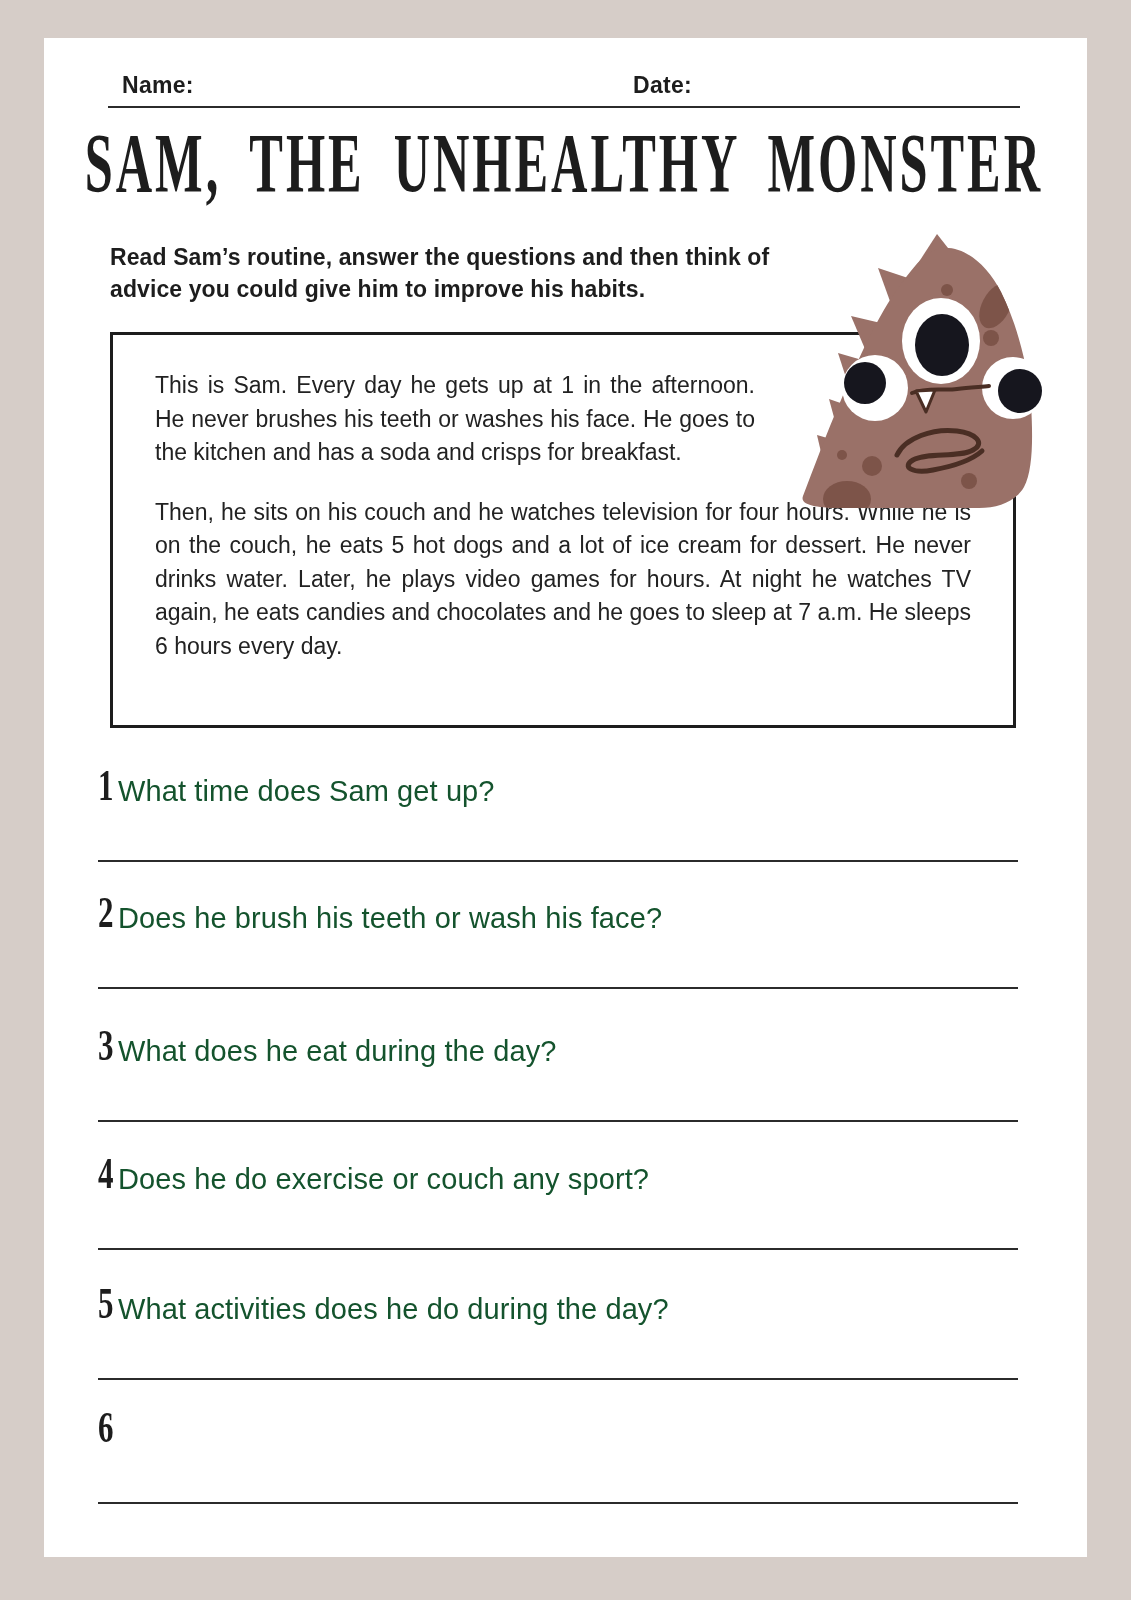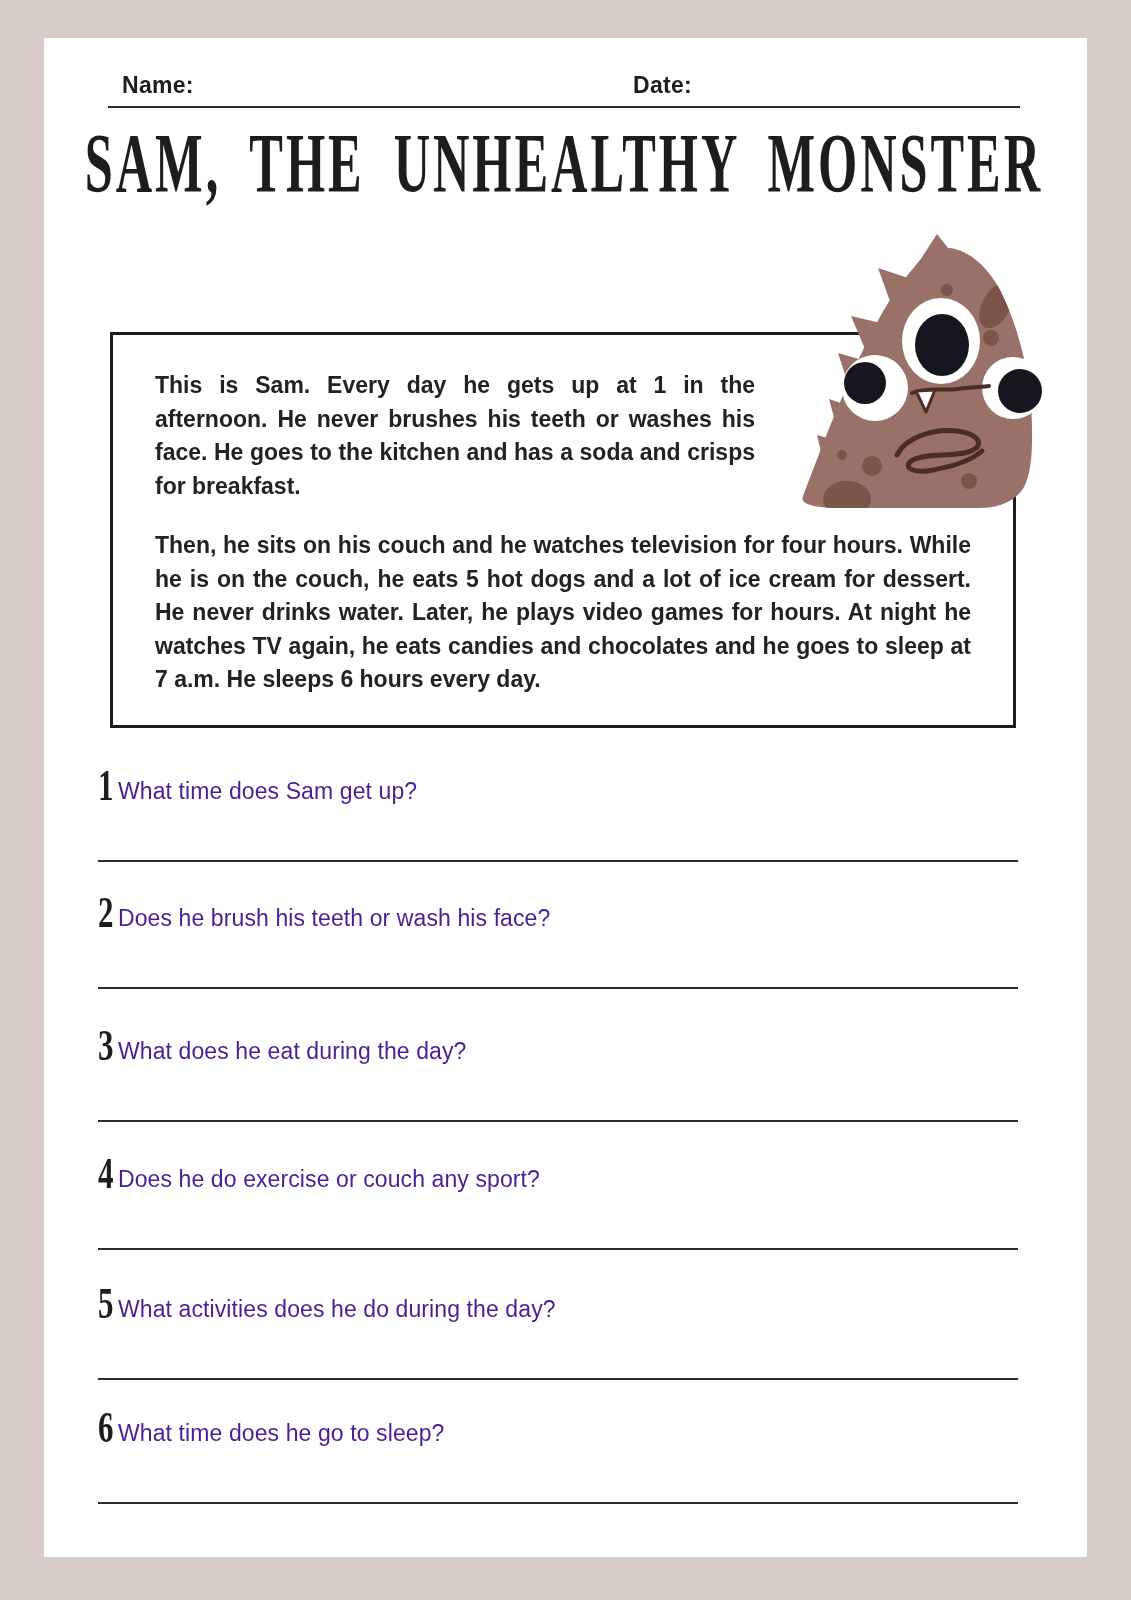--- a/index.html
+++ b/index.html
@@ -27,49 +27,50 @@
   }
   
   .instructions{position:absolute;left:110px;top:241px;width:665px;
     font-size:23px;font-weight:700;line-height:32px;letter-spacing:.1px;}
   
   .passage-box{
     position:absolute;left:110px;top:332px;width:906px;height:396px;
     border:3px solid var(--ink);background:var(--paper);
     padding:34px 42px 0 42px;
   }
-  .passage-box p{font-size:23px;line-height:33.5px;text-align:justify;color:#222;font-weight:bold;}
+  .passage-box p{font-size:23px;line-height:33.5px;text-align:justify;color:#222;}
   .passage-p1{width:600px;}
   .passage-p2{width:100%;margin-top:26px;}
   
   .monster{position:absolute;left:795px;top:224px;width:250px;height:286px;}
   
   .question{position:absolute;left:98px;width:920px;height:90px;}
   .q-num{
     position:absolute;left:0;top:-4px;display:inline-block;width:24px;
     font-family:"Liberation Serif",serif;font-weight:700;font-size:31px;line-height:1;
     transform:scaleY(1.45);transform-origin:50% 72%;
   }
-  .q-text{position:absolute;left:20px;top:0;font-size:23px;line-height:30px;letter-spacing:.1px;color:#4c1d95;}
+  .q-text{position:absolute;left:20px;top:0;font-size:29px;line-height:30px;letter-spacing:.1px;color:#14532d;}
   .q-line{position:absolute;left:0;top:84px;width:920px;height:2px;background:var(--line);}
 </style>
 </head>
 <body>
 
 <div class="canvas">
   <div class="paper"></div>
 
   <span class="name-label">Name:</span>
   <span class="date-label">Date:</span>
   <div class="header-line"></div>
 
   <div class="title-wrap">
     <span class="title-inner">SAM, THE UNHEALTHY MONSTER</span>
   </div>
 
+  <p class="instructions">Read Sam’s routine, answer the questions and then think of advice you could give him to improve his habits.</p>
 
   <div class="passage-box">
     <p class="passage-p1">This is Sam. Every day he gets up at 1 in the afternoon. He never brushes his teeth or washes his face. He goes to the kitchen and has a soda and crisps for breakfast.</p>
     <p class="passage-p2">Then, he sits on his couch and he watches television for four hours. While he is on the couch, he eats 5 hot dogs and a lot of ice cream for dessert. He never drinks water. Later, he plays video games for hours. At night he watches TV again, he eats candies and chocolates and he goes to sleep at 7 a.m. He sleeps 6 hours every day.</p>
   </div>
 
   <svg class="monster" viewBox="0 0 250 286" xmlns="http://www.w3.org/2000/svg">
     <defs>
       <clipPath id="bodyClip">
         <path d="M 8 272 C 18 246 32 208 46 176 C 62 138 82 92 106 60 C 118 44 130 27 146 24 C 168 21 192 40 206 68 C 222 100 233 142 236 180 C 238 214 238 246 229 263 C 221 277 204 284 184 284 L 44 284 C 26 284 4 282 8 272 Z"></path>
@@ -133,16 +134,15 @@
   </div>
 
   <div class="question" style="top:1294px">
     <span class="q-num">5</span>
     <span class="q-text">What activities does he do during the day?</span>
     <div class="q-line"></div>
   </div>
 
   <div class="question" style="top:1418px">
     <span class="q-num">6</span>
-    <span class="q-text">What time does he go to sleep?</span>
     <div class="q-line"></div>
   </div>
 </div>
 
 </body></html>

